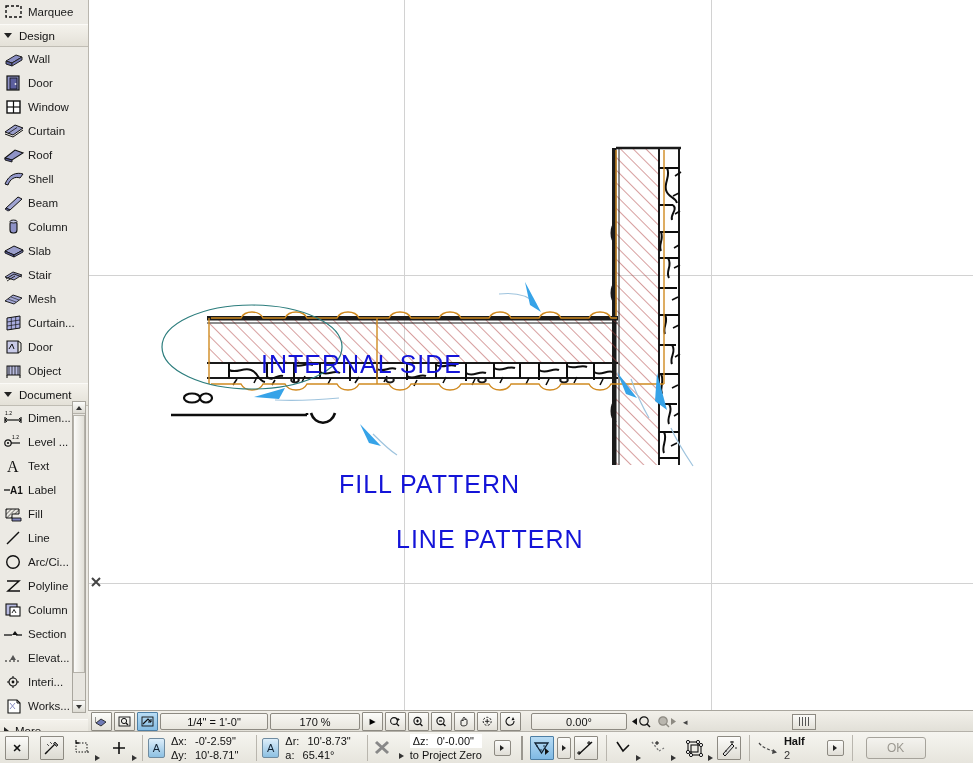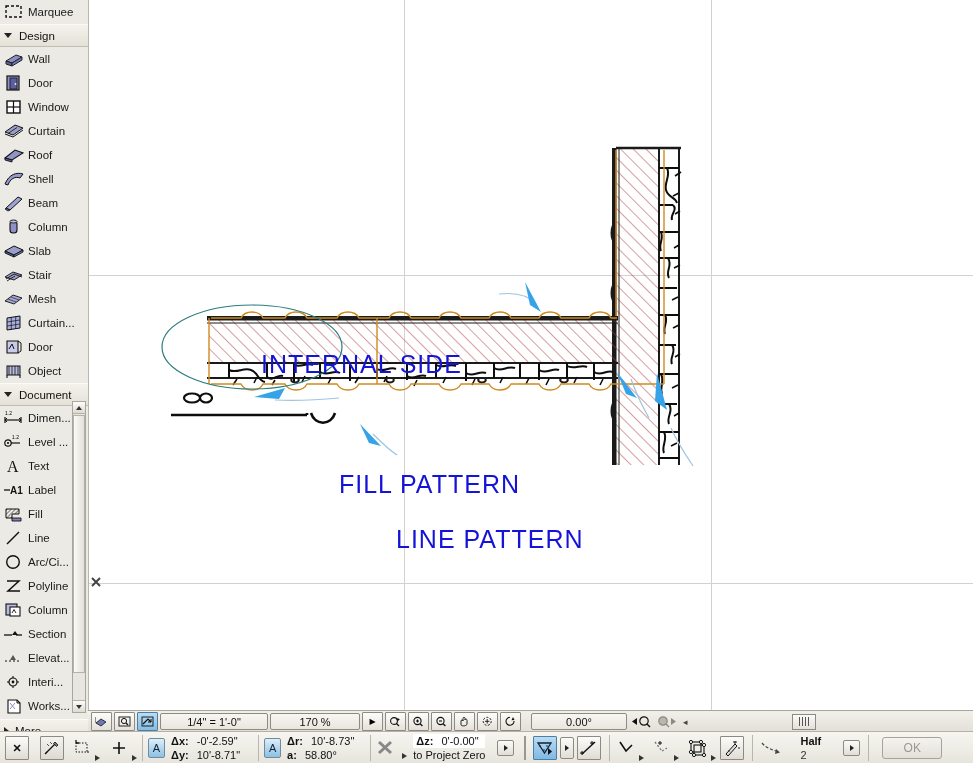--- a/index.html
+++ b/index.html
@@ -90,21 +90,21 @@
     width:22px;height:22px;border:1px solid #8d8a82;background:linear-gradient(#fcfcfa,#dedcd4);
     display:flex;align-items:center;justify-content:center;margin:0 3px;border-radius:1px;
   }
   .tk-btn.active{background:linear-gradient(#b8dcf4,#7fb9e4);border-color:#4d7fa5;}
   .tk-vsep{width:1px;height:26px;background:#b9b6ae;margin:0 5px;}
   .tk-dots{width:2px;height:24px;margin:0 4px;
     background-image:radial-gradient(#9a978f 1px, transparent 1px);
     background-size:2px 4px;}
   .tk-pair{display:flex;flex-direction:column;justify-content:center;line-height:14px;}
   .tk-row{font-size:11px;color:#111;white-space:nowrap;}
-  .tk-row b{font-weight:bold;margin-top:11px;}
+  .tk-row b{font-weight:normal;margin-top:11px;}
   .tk-chk{
     width:15px;height:18px;border:1px solid #6f8ba0;border-radius:2px;
     background:linear-gradient(#ddeefa,#8cc0e2);margin-right:6px;
     display:flex;align-items:center;justify-content:center;font-size:11px;color:#123;
   }
   .tk-small-arrow{width:0;height:0;border-top:3.5px solid transparent;border-bottom:3.5px solid transparent;border-left:5px solid #333;margin-left:2px;align-self:flex-end;margin-bottom:3px;}
   .tk-popbtn{width:15px;height:14px;border:1px solid #8d8a82;background:linear-gradient(#fbfbf9,#e0ded6);
     display:flex;align-items:center;justify-content:center;border-radius:2px;}
   #ok-btn{
     width:58px;height:20px;border:1px solid #a6a39b;border-radius:3px;
@@ -756,21 +756,21 @@
 
     <div style="display:flex;align-items:center">
       <span class="tk-chk">A</span>
       <div class="tk-pair">
         <div class="tk-row">
           <b>Δr:</b>
           <span style="margin-left:5px">10'-8.73"</span>
         </div>
         <div class="tk-row">
           <b>a:</b>
-          <span style="margin-left:5px">58.80°</span>
+          <span style="margin-left:5px">65.41°</span>
         </div>
       </div>
     </div>
 
     <div class="tk-vsep" style="margin-left:16px"></div>
 
     <div style="display:flex;align-items:center">
       <div style="width:24px;display:flex;align-items:flex-end">
         <svg width="22" height="20" viewBox="0 0 22 20">
             <path d="M3 4 L15 15 M15 4 L3 15" stroke="#888" stroke-width="3"></path>
@@ -856,21 +856,21 @@
     </div>
 
     <div class="tk-vsep"></div>
 
     <div style="width:26px;height:22px;display:flex;align-items:center;justify-content:center">
       <svg width="22" height="18" viewBox="0 0 22 18">
           <path d="M2 4 C7 10, 12 10, 18 13" fill="none" stroke="#444" stroke-width="1.2" stroke-dasharray="3,2"></path>
           <path d="M16 10 L20 13.5 L15 15 Z" fill="#444"></path>
         </svg>
     </div>
-    <div class="tk-pair" style="margin-left:16px">
+    <div class="tk-pair" style="margin-left:3px">
       <div class="tk-row" style="font-weight:bold">Half</div>
       <div class="tk-row" style="color:#333">2</div>
     </div>
     <div class="tk-popbtn" style="margin-left:22px">
       <span class="tri-r" style="border-left-width:4px;border-top-width:3px;border-bottom-width:3px"></span>
     </div>
 
     <div class="tk-vsep" style="margin-left:8px"></div>
 
     <div id="ok-btn">OK</div>

